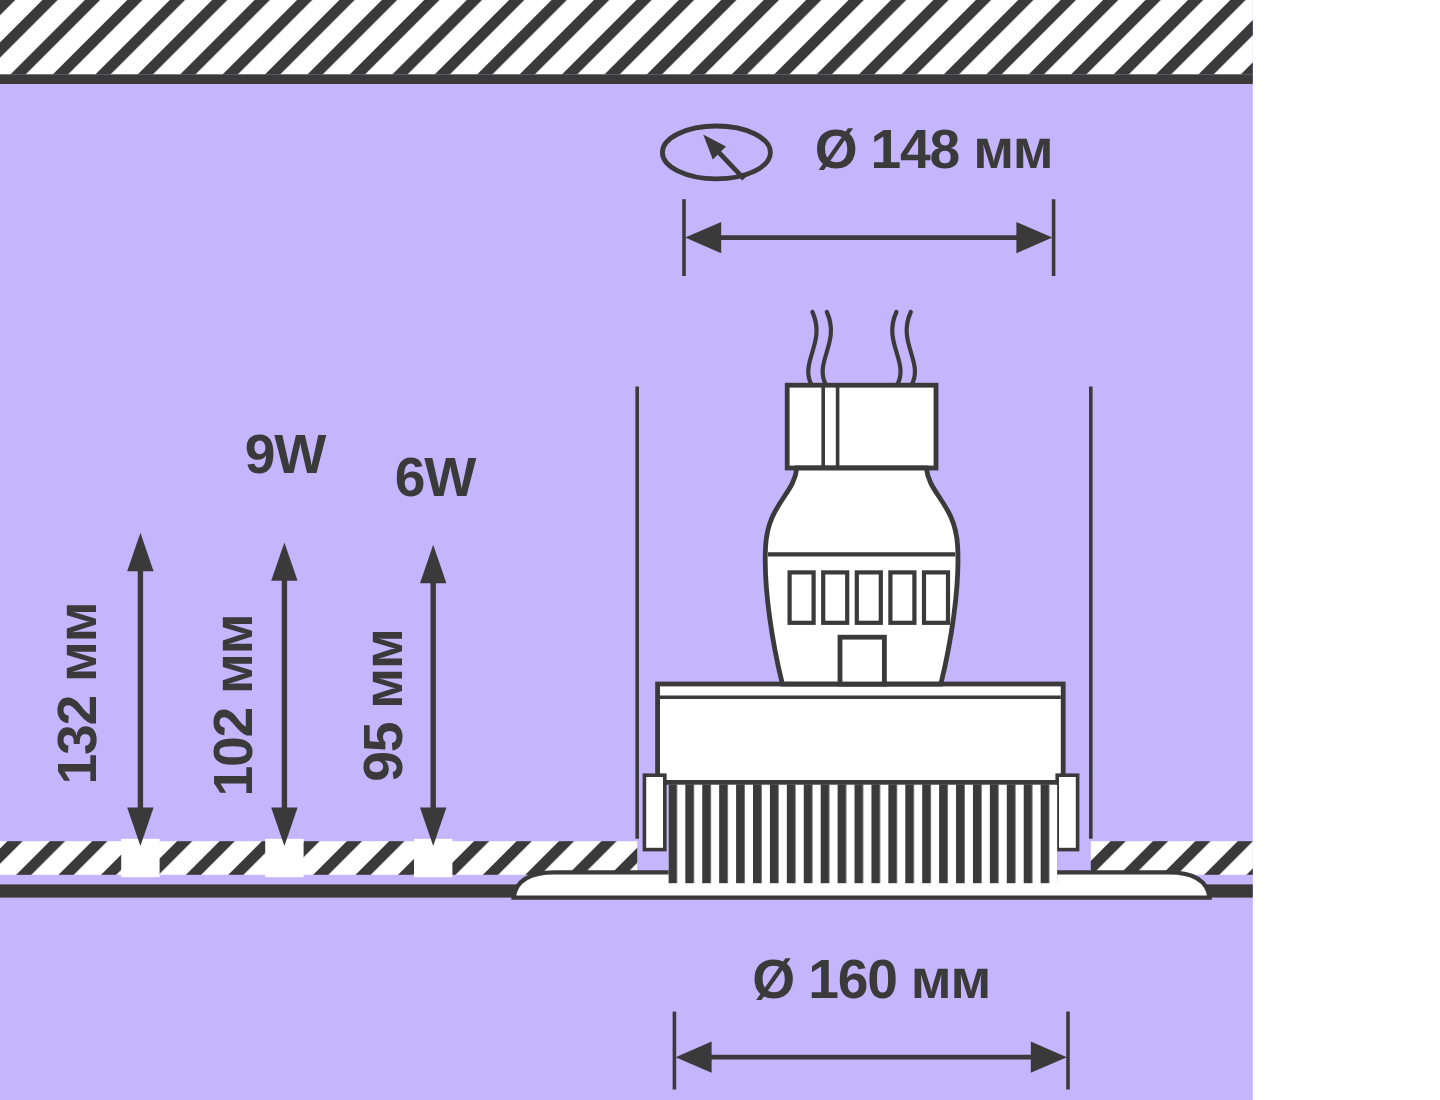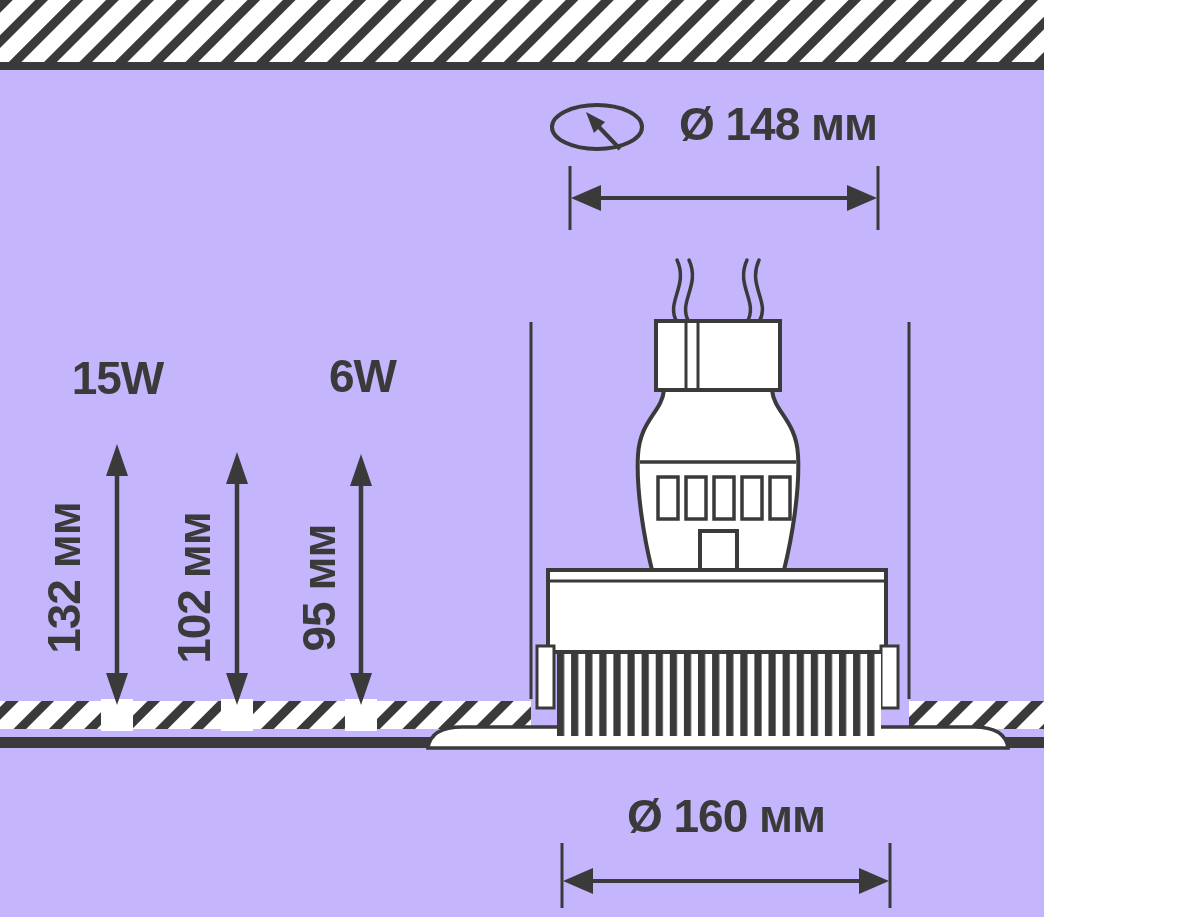--- a/index.html
+++ b/index.html
@@ -125,21 +125,21 @@
 
     <g stroke="#3a3a3a" fill="none">
       <ellipse cx="597" cy="127" rx="45" ry="22" stroke-width="4"></ellipse>
       <line x1="599" y1="127" x2="620" y2="149" stroke-width="4"></line>
       <polygon points="586,112 605,122 594,133" fill="#3a3a3a" stroke="none"></polygon>
     </g>
   </svg>
 
   <div class="lbl" style="left:628px;top:101px;width:300px">Ø 148 мм</div>
 
-  <div class="lbl" style="left:50px;top:355px;width:135px">15W</div>
-  <div class="lbl" style="left:305px;top:353px;width:115px">6W</div>
+  <div class="lbl" style="left:180px;top:355px;width:115px">9W</div>
+  <div class="lbl" style="left:305px;top:374px;width:115px">6W</div>
 
   <div class="lbl rot" style="left:-66px;top:555px;width:260px">132 мм</div>
   <div class="lbl rot" style="left:64px;top:565px;width:260px">102 мм</div>
   <div class="lbl rot" style="left:189px;top:565px;width:260px">95 мм</div>
 
   <div class="lbl" style="left:576px;top:793px;width:300px">Ø 160 мм</div>
 </div>
 
 </body></html>

